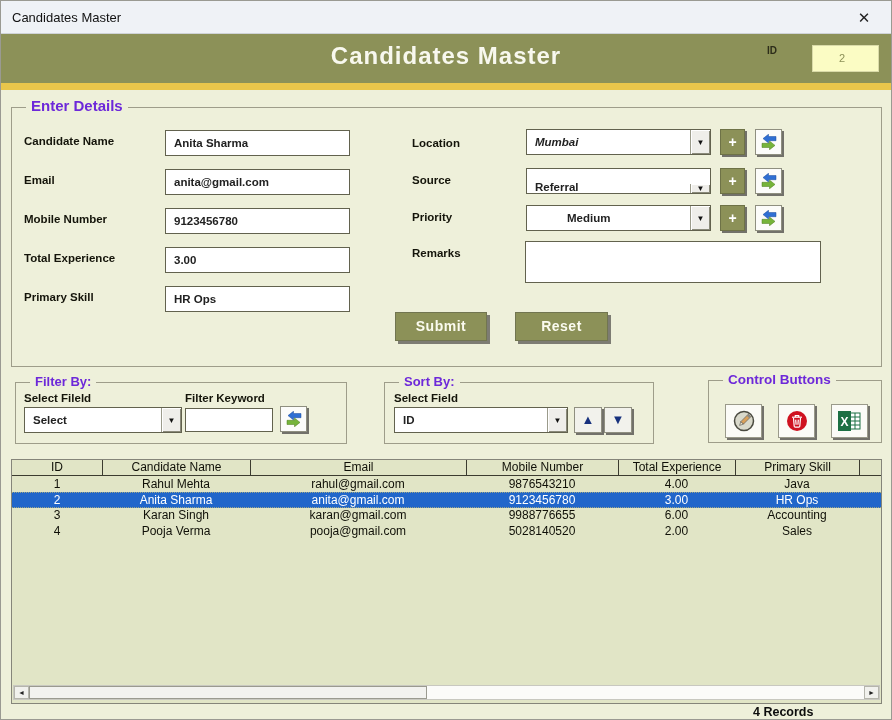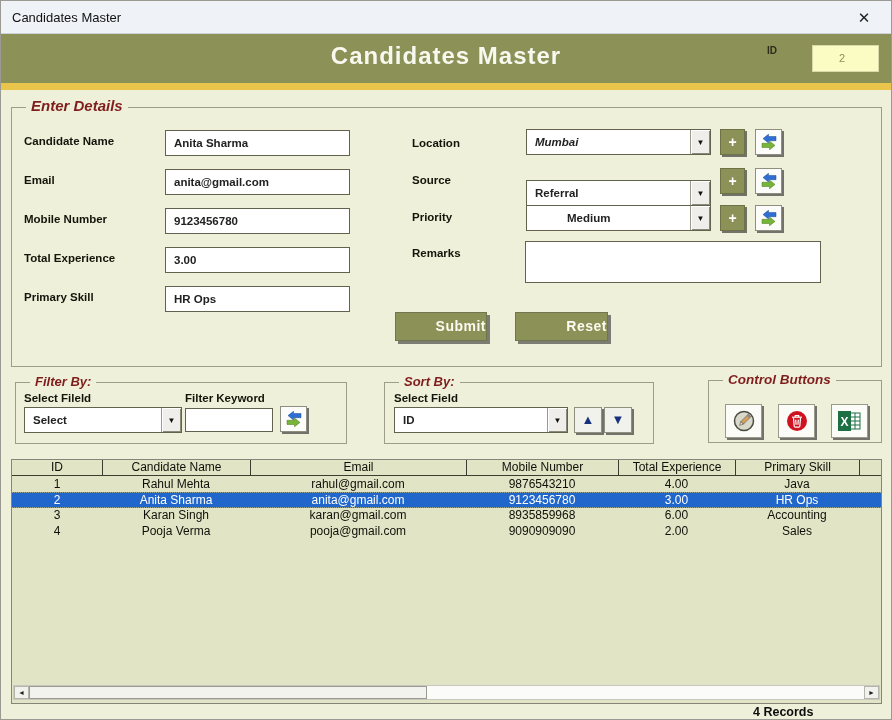--- a/index.html
+++ b/index.html
@@ -37,21 +37,21 @@
     position:absolute; left:811px; top:11px; width:67px; height:27px;
     background:#fbfcc4; border:1px solid #d9daa8;
     font-size:11px; color:#8c9158; line-height:25px; padding-left:26px;
   }
   .gold-strip { position:absolute; left:0; top:82px; width:890px; height:7px; background:#e9c64b; }
 
   
   .frame { position:absolute; border:1px solid #9e9d8a; }
   .frame-title {
     position:absolute; left:14px; background:#eef0da; padding:0 5px;
-    font-weight:bold; color:#7f1d1d; white-space:nowrap;font-style:italic;
+    font-weight:bold; color:#6d28d9; white-space:nowrap;
   }
   .ft-big   { top:-11px; font-size:15px; }
   .ft-small { top:-9px;  font-size:13px; }
 
   .lbl { position:absolute; font-size:11.5px; font-weight:bold; color:#14140a; white-space:nowrap; }
 
   .tb {
     position:absolute; height:26px; background:#ffffff; border:1px solid #62624e;
     font-family:"Liberation Sans",sans-serif; font-size:11.5px; font-weight:bold;
     color:#222; padding:0 8px; outline:none;
@@ -78,21 +78,21 @@
     display:flex; align-items:center; justify-content:center; cursor:pointer;
   }
   .icon-btn {
     position:absolute; width:27px; height:26px; background:#fcfcfa;
     border:1px solid #8f8f80; box-shadow:2px 2px 0 #72716a;
     display:flex; align-items:center; justify-content:center; cursor:pointer;
   }
   .btn-olive {
     position:absolute; height:29px; background:#8c9158; color:#fbfbef;
     border:1px solid #717550; box-shadow:3px 3px 0 #7d7c73;
-    font-size:14px; font-weight:bold; text-align:right; line-height:27px;
+    font-size:14px; font-weight:bold; text-align:center; line-height:27px;
     letter-spacing:0.5px; cursor:pointer;
   }
   .sort-btn {
     position:absolute; width:28px; height:26px; background:#f2f2ec;
     border:1px solid #8f8f80; box-shadow:2px 2px 0 #72716a;
     color:#17317d; font-size:13px; line-height:24px; text-align:center; cursor:pointer;
   }
   .ctl-btn {
     position:absolute; width:37px; height:34px; background:#fbfbf7;
     border:1px solid #9a9a8a; box-shadow:2px 2px 0 #72716a;
@@ -161,21 +161,21 @@
 
     <span class="lbl" style="left:400px; top:29px;">Location</span>
     <span class="lbl" style="left:400px; top:66px;">Source</span>
     <span class="lbl" style="left:400px; top:103px;">Priority</span>
     <span class="lbl" style="left:400px; top:139px;">Remarks</span>
 
     <div class="combo" style="left:514px; top:21px; width:185px;font-style:italic;">
       <div class="combo-value">Mumbai</div>
       <div class="combo-arrow">▼</div>
     </div>
-    <div class="combo" style="left:514px; top:72px; width:185px;">
+    <div class="combo" style="left:514px; top:60px; width:185px;align-items:flex-end;">
       <div class="combo-value">Referral</div>
       <div class="combo-arrow">▼</div>
     </div>
     <div class="combo" style="left:514px; top:97px; width:185px;padding-left:32px;">
       <div class="combo-value">Medium</div>
       <div class="combo-arrow">▼</div>
     </div>
 
     <div class="plus-btn" style="left:708px; top:21px;">+</div>
     <div class="plus-btn" style="left:708px; top:60px;">+</div>
@@ -302,31 +302,31 @@
       <div class="td c3">9123456780</div>
       <div class="td c4">3.00</div>
       <div class="td c5">HR Ops</div>
       <div class="td c6"></div>
     </div>
 
     <div class="tr">
       <div class="td c0">3</div>
       <div class="td c1">Karan Singh</div>
       <div class="td c2">karan@gmail.com</div>
-      <div class="td c3">8935859968</div>
+      <div class="td c3">9988776655</div>
       <div class="td c4">6.00</div>
       <div class="td c5">Accounting</div>
       <div class="td c6"></div>
     </div>
 
     <div class="tr">
       <div class="td c0">4</div>
       <div class="td c1">Pooja Verma</div>
       <div class="td c2">pooja@gmail.com</div>
-      <div class="td c3">9090909090</div>
+      <div class="td c3">5028140520</div>
       <div class="td c4">2.00</div>
       <div class="td c5">Sales</div>
       <div class="td c6"></div>
     </div>
 
     <div class="hscroll">
       <div class="sb-arrow">◄</div>
       <div class="sb-thumb"></div>
       <div class="sb-track"></div>
       <div class="sb-arrow">►</div>

